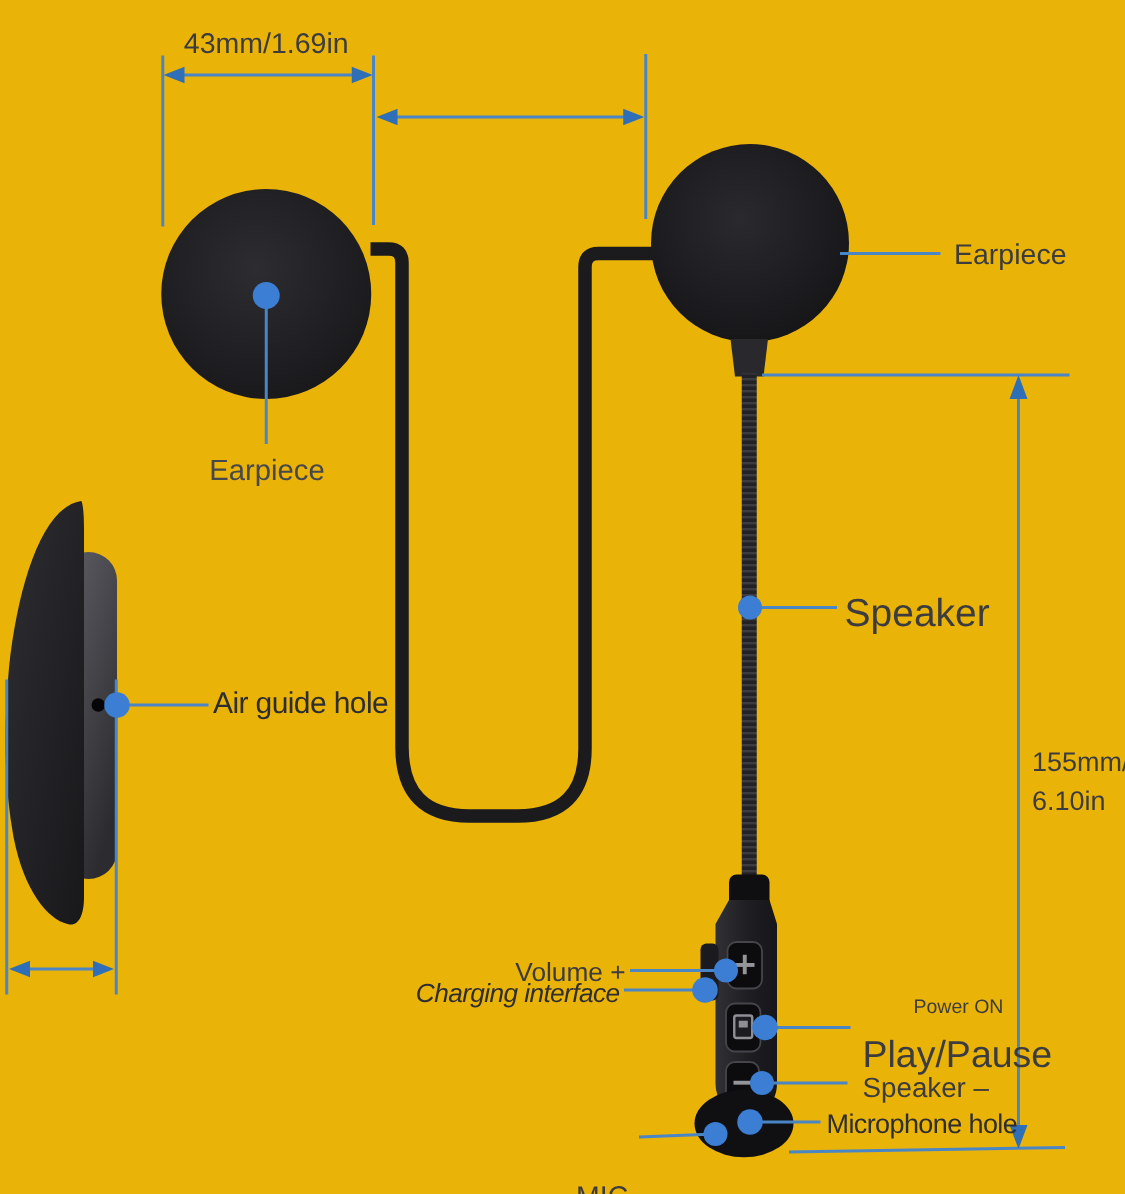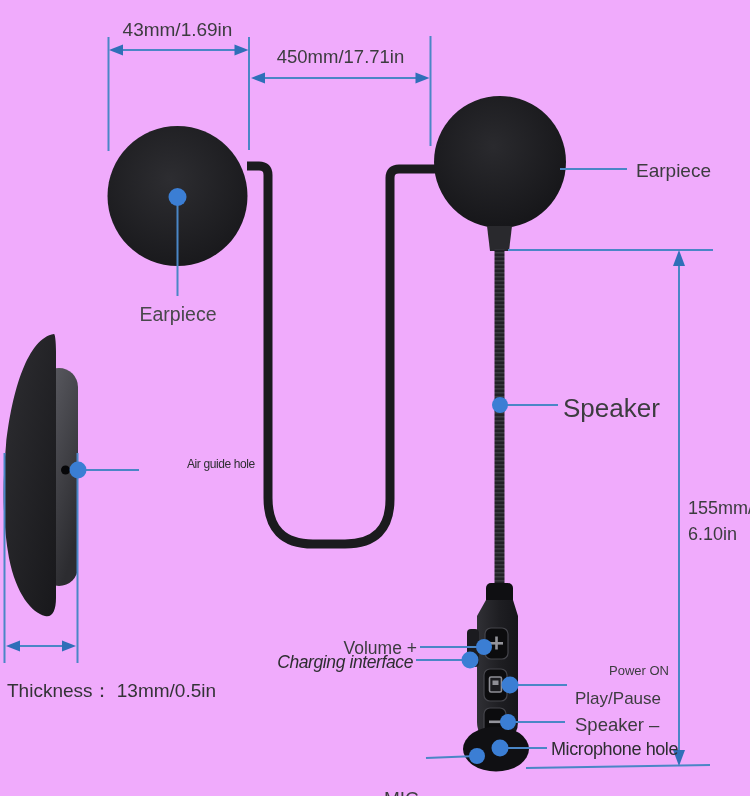--- a/index.html
+++ b/index.html
@@ -1,17 +1,17 @@
 <!DOCTYPE html>
 <html><head>
 <meta charset="utf-8">
 <style>
   html,body{margin:0;padding:0;background:#fff;}
   #stage{
-    position:relative;width:750px;height:796px;background:#f0abfc;overflow:hidden;
+    position:relative;width:750px;height:796px;background:#eab308;overflow:hidden;
     font-family:"Liberation Sans", sans-serif;
   }
   #artwork{position:absolute;left:0;top:0;width:750px;height:796px;}
   .lbl{
     position:absolute;color:#3c3c3f;white-space:nowrap;
     font-family:"Liberation Sans", sans-serif;line-height:1.15;
   }
   .lbl.center{text-align:center;}
   .lbl.right{text-align:right;}
   .tight{letter-spacing:-0.4px;}
@@ -143,44 +143,42 @@
       <circle cx="470" cy="660" r="8.5"></circle>
       <circle cx="510" cy="685" r="8.5"></circle>
       <circle cx="508" cy="722" r="8"></circle>
       <circle cx="500" cy="748" r="8.5"></circle>
       <circle cx="477" cy="756" r="8"></circle>
     </g>
   </svg>
 
   <div class="lbl center" style="left:102px;top:19px;width:151px;font-size:19px;">43mm/1.69in</div>
 
-  <div class="lbl center" style="left:258px;top:46px;width:165px;font-size:18.5px;">450mm/17.71in</div>
 
   <div class="lbl" style="left:636px;top:160px;font-size:19px;">Earpiece</div>
 
   <div class="lbl center" style="left:118px;top:303px;width:120px;font-size:19.5px;color:#48484b;">Earpiece</div>
 
-  <div class="lbl tight" style="left:142px;top:458px;font-size:12px;color:#2e2e31;margin-left:45px;">Air guide hole</div>
+  <div class="lbl tight" style="left:142px;top:458px;font-size:20px;color:#2e2e31;">Air guide hole</div>
 
   <div class="lbl" style="left:563px;top:394px;font-size:26px;">Speaker</div>
 
   <div style="position:absolute;left:688px;top:495px;font-size:18px;line-height:26px;color:#3c3c3f;white-space:nowrap;">
     <div>155mm/</div>
     <div>6.10in</div>
   </div>
 
   <div class="lbl right" style="right:333px;top:638px;font-size:17.5px;">Volume +</div>
 
   <div class="lbl right tight" style="right:337px;top:652px;font-size:17.5px;color:#2e2e31;font-style:italic;">Charging interface</div>
 
   <div class="lbl" style="left:609px;top:664px;font-size:13px;">Power ON</div>
 
-  <div class="lbl" style="left:575px;top:689px;font-size:17px;">Play/Pause</div>
+  <div class="lbl" style="left:575px;top:689px;font-size:25px;">Play/Pause</div>
 
   <div class="lbl" style="left:575px;top:714px;font-size:18.5px;">Speaker –</div>
 
   <div class="lbl tight" style="left:551px;top:739px;font-size:18px;color:#2e2e31;">Microphone hole</div>
 
   <div class="lbl" style="left:384px;top:748px;font-size:19px;margin-top:40px;">MIC</div>
 
-  <div class="lbl" style="left:7px;top:680px;font-size:19px;color:#333336;">Thickness： 13mm/0.5in</div>
 
 </div>
 
 </body></html>

